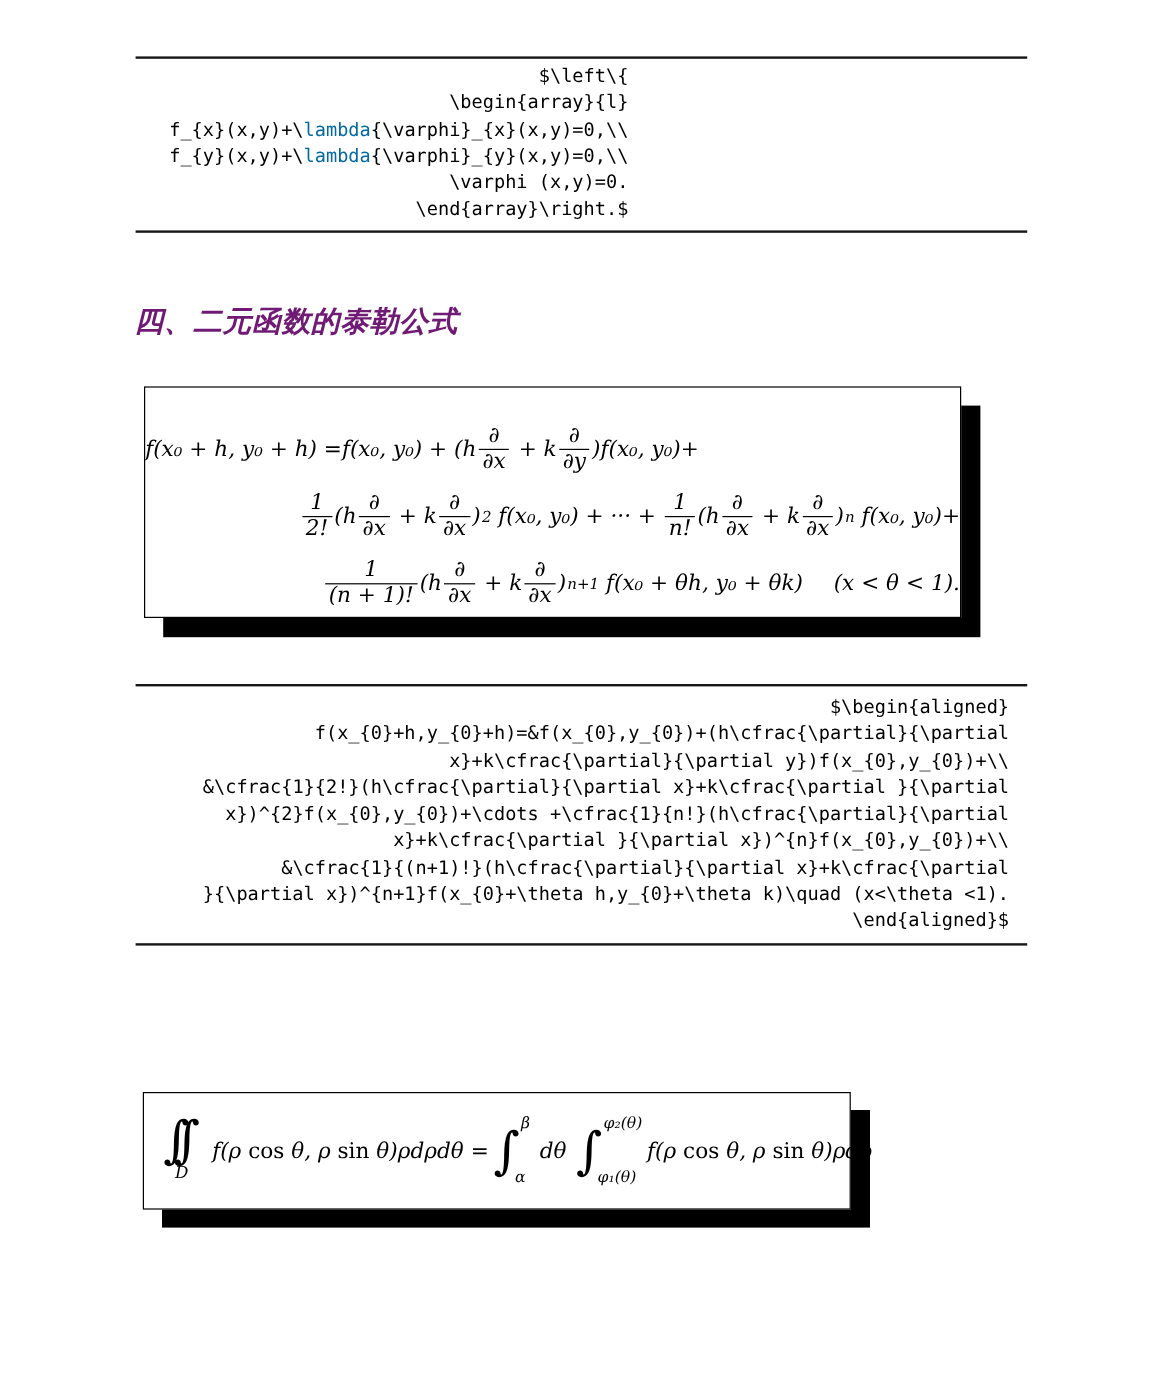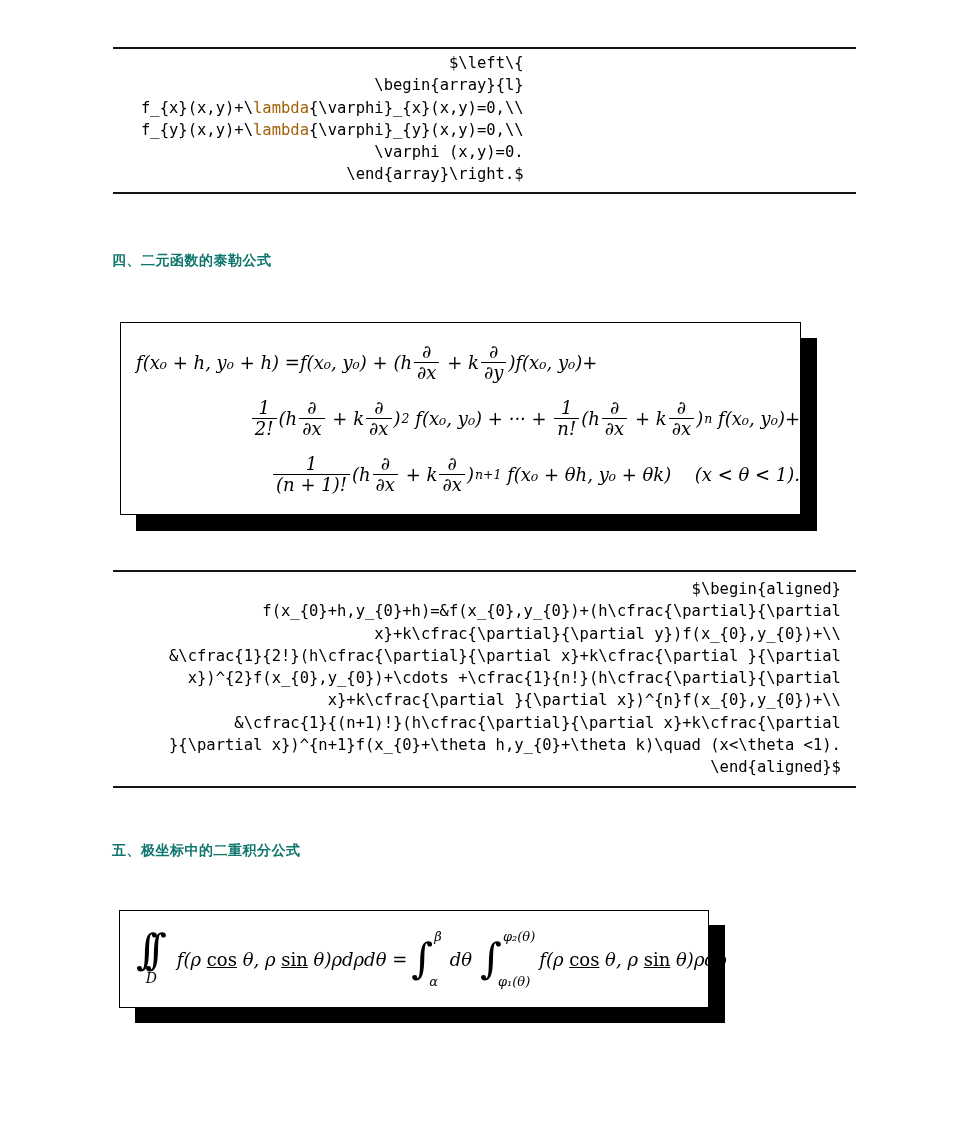--- a/index.html
+++ b/index.html
@@ -6,39 +6,39 @@
   .page{position:relative;width:967px;height:1144px;background:#ffffff;overflow:hidden;
         font-family:"DejaVu Sans",sans-serif;color:#000;}
 
   
   .rule{position:absolute;left:113px;width:743px;height:1.5px;background:#161616;}
 
   
   .code{position:absolute;left:113px;margin:0;white-space:pre;
         font-family:"DejaVu Sans Mono","Liberation Mono",monospace;
         font-size:15.5px;line-height:22.3px;color:#000;text-align:right;}
-  .code .kw{color:#a16207;}
+  .code .kw{color:#0369a1;}
 
   
   .heading{position:absolute;left:112px;margin:0;
            font-family:"DejaVu Sans","Liberation Sans",sans-serif;
-           font-weight:700;font-size:14px;letter-spacing:0.5px;color:#0f766e;}
+           font-weight:700;font-size:24px;letter-spacing:0.5px;color:#701a75;font-style:italic;}
 
   
   .fbox{position:absolute;background:#fff;border:1.6px solid #000;box-sizing:border-box;}
   #box-taylor{left:120px;top:322px;width:681px;height:193px;box-shadow:16px 16px 0 #000;
-              display:flex;flex-direction:column;justify-content:center;padding-left:15px;}
+              display:flex;flex-direction:column;justify-content:flex-end;}
   #box-polar{left:119px;top:910px;width:590px;height:98px;box-shadow:16px 15px 0 #000;
              display:flex;align-items:center;padding-left:14px;}
 
   
   .math{font-family:"DejaVu Serif","DejaVu Sans",serif;font-style:italic;
         font-size:18px;color:#000;}
   .mrow{display:flex;align-items:center;white-space:pre;min-height:56px;}
-  .mrow .rm{font-style:normal;text-decoration:underline;}
+  .mrow .rm{font-style:normal;}
   .spacer{display:inline-block;width:150px;}
   .frac{display:inline-block;text-align:center;vertical-align:middle;
         margin:0 2px;line-height:1.12;}
   .frac .fn{display:block;border-bottom:1.4px solid #000;padding:0 3px;}
   .frac .fd{display:block;padding:0 3px;}
   .msup{font-size:12.5px;vertical-align:9px;margin-left:1px;font-style:italic;}
   .qgap{display:inline-block;width:26px;}
 
   
   .iint-wrap{display:inline-flex;flex-direction:column;align-items:center;
@@ -75,21 +75,20 @@
     <div class="mrow">
       <span class="spacer"></span><span class="frac"><span class="fn">1</span><span class="fd">2!</span></span><span>(h</span><span class="frac"><span class="fn">∂</span><span class="fd">∂x</span></span><span> + k</span><span class="frac"><span class="fn">∂</span><span class="fd">∂x</span></span><span>)</span><span class="msup">2</span><span> f(x₀, y₀) + ··· + </span><span class="frac"><span class="fn">1</span><span class="fd">n!</span></span><span>(h</span><span class="frac"><span class="fn">∂</span><span class="fd">∂x</span></span><span> + k</span><span class="frac"><span class="fn">∂</span><span class="fd">∂x</span></span><span>)</span><span class="msup">n</span><span> f(x₀, y₀)+</span>
     </div>
     <div class="mrow">
       <span class="spacer"></span><span class="frac"><span class="fn">1</span><span class="fd">(n + 1)!</span></span><span>(h</span><span class="frac"><span class="fn">∂</span><span class="fd">∂x</span></span><span> + k</span><span class="frac"><span class="fn">∂</span><span class="fd">∂x</span></span><span>)</span><span class="msup">n+1</span><span> f(x₀ + θh, y₀ + θk)</span><span class="qgap"></span><span>(x &lt; θ &lt; 1).</span>
     </div>
   </div>
 
   <pre class="code" style="top:578px"><div><span>$\begin{aligned}</span></div><div><span>   f(x_{0}+h,y_{0}+h)=&amp;f(x_{0},y_{0})+(h\cfrac{\partial}{\partial</span></div><div><span>      x}+k\cfrac{\partial}{\partial y})f(x_{0},y_{0})+\\</span></div><div><span>   &amp;\cfrac{1}{2!}(h\cfrac{\partial}{\partial x}+k\cfrac{\partial }{\partial</span></div><div><span>      x})^{2}f(x_{0},y_{0})+\cdots +\cfrac{1}{n!}(h\cfrac{\partial}{\partial</span></div><div><span>      x}+k\cfrac{\partial }{\partial x})^{n}f(x_{0},y_{0})+\\</span></div><div><span>   &amp;\cfrac{1}{(n+1)!}(h\cfrac{\partial}{\partial x}+k\cfrac{\partial</span></div><div><span>      }{\partial x})^{n+1}f(x_{0}+\theta h,y_{0}+\theta k)\quad (x&lt;\theta &lt;1).</span></div><div><span>\end{aligned}$</span></div></pre>
 
-  <h2 class="heading" style="top:842px">五、极坐标中的二重积分公式</h2>
 
   <div class="fbox math" id="box-polar">
     <div class="mrow">
       <span class="iint-wrap"><span class="iint"><span class="ig">∫</span><span class="ig ig2">∫</span></span><span class="iint-sub">D</span></span><span>f(ρ </span><span class="rm">cos</span><span> θ, ρ </span><span class="rm">sin</span><span> θ)ρdρdθ =</span><span class="bint"><span class="ig">∫</span><span class="lims"><span class="up">β</span><span class="lo">α</span></span></span><span class="dtheta">dθ</span><span class="bint"><span class="ig">∫</span><span class="lims"><span class="up">φ₂(θ)</span><span class="lo">φ₁(θ)</span></span></span><span>f(ρ </span><span class="rm">cos</span><span> θ, ρ </span><span class="rm">sin</span><span> θ)ρdρ</span>
     </div>
   </div>
 
 </div>
 
 </body></html>

